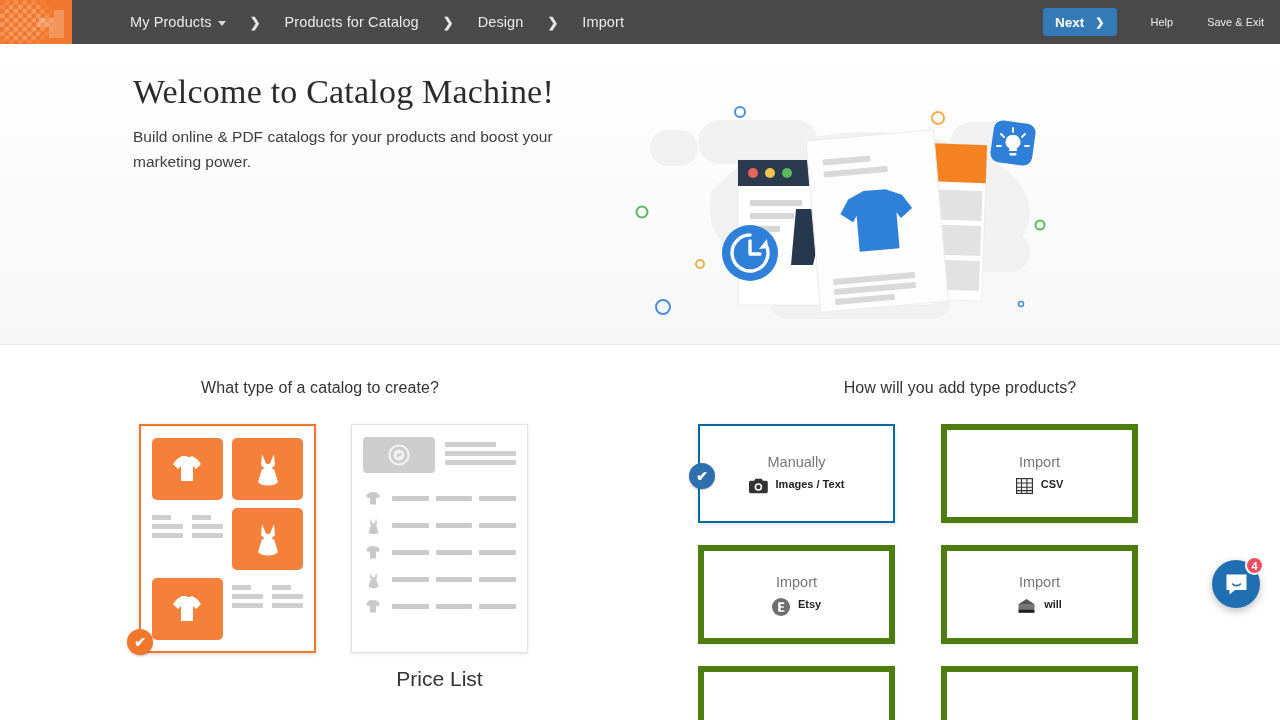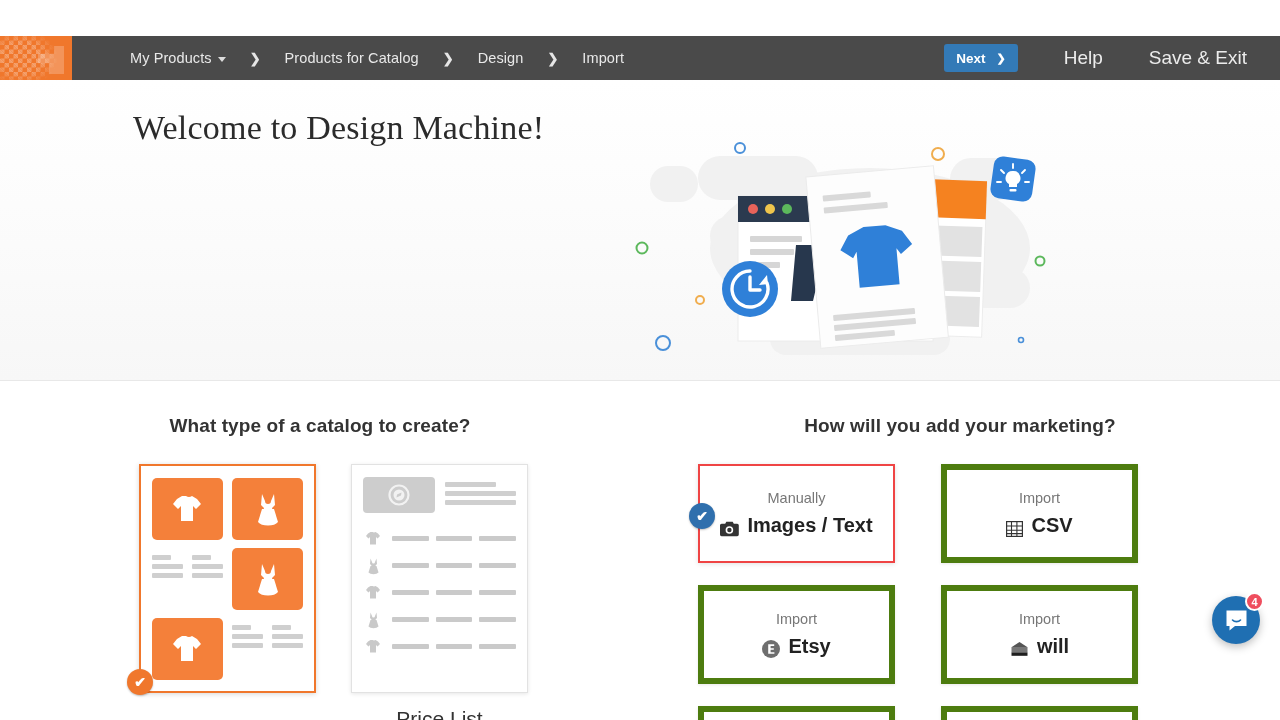--- a/index.html
+++ b/index.html
@@ -64,39 +64,39 @@
   .chev {
     color: #e6e6e6;
     font-size: 13px; font-weight: bold;
     margin: 0 22px;
     display: inline-block;
   }
 
   .topbar-right {
     margin-left: auto;
     display: flex; align-items: center;
-    padding-right: 33px;
-    gap: 12px;
+    padding-right: 16px;
+    gap: 0;
   }
   .next-btn {
     background: #337ab7;
     color: #fff;
     font-size: 13.5px; font-weight: bold;
     border: none;
     border-radius: 3px;
     height: 28px;
     padding: 0 12px;
     display: inline-flex; align-items: center; gap: 11px;
     cursor: pointer;
     font-family: inherit;
   }
   .next-btn .arrow { font-size: 11px; font-weight: bold; }
   .topbar-link {
     color: #ececec;
-    font-size: 19px;
+    font-size: 11px;
     margin-left: 34px;
     white-space: nowrap;
     cursor: pointer;
   }
 
   
   .hero {
     position: relative;
     height: 301px;
     background: linear-gradient(180deg, #ffffff 0%, #fbfbfb 55%, #f7f7f7 100%);
@@ -128,23 +128,23 @@
   
   .choices {
     display: flex;
     padding-top: 34px;
     height: calc(720px - 44px - 302px);
   }
   .col { flex: 1; position: relative; }
   .col-left  { padding-left: 0; }
   .sec-title {
     text-align: center;
-    font-size: 19px;
+    font-size: 16px;
     color: #333;
-    font-weight: bold;
+    font-weight: normal;
     letter-spacing: .1px;
   }
   .sec-sub {
     text-align: center;
     font-size: 11.5px;
     color: #8a8a8a;
     margin-top: 7px;
   }
 
   
@@ -228,27 +228,27 @@
     height: 99px;
     background: #fff;
     border: 6px solid #4d7c0f;
     box-shadow: 0 1px 3px rgba(0,0,0,.09);
     display: flex; flex-direction: column;
     align-items: center; justify-content: center;
     gap: 8px;
     cursor: pointer;
   }
   .src-card.selected {
-    border: 2px solid #ef4444;
+    border: 2px solid #0369a1;
     box-shadow: 0 1px 5px rgba(0,0,0,.12);
   }
   .src-kicker { font-size: 14.5px; color: #777; }
   .src-main {
-    display: flex; align-items: flex-end; gap: 8px;
-    font-size: 20px; font-weight: bold; color: #222;
+    display: flex; align-items: flex-start; gap: 8px;
+    font-size: 11px; font-weight: bold; color: #222;
   }
   .badge-blue { background: #2f6fad; left: -11px; bottom: 32px; }
 
   
   .icn { display: inline-flex; align-items: center; }
 
   
   .intercom {
     position: absolute;
     right: 20px; bottom: 8px;
@@ -263,21 +263,21 @@
     position: absolute;
     top: -4px; right: -4px;
     min-width: 19px; height: 19px;
     border-radius: 50%;
     background: #ef4e5e;
     color: #fff;
     font-size: 11px; font-weight: bold;
     display: flex; align-items: center; justify-content: center;
     border: 2px solid #fff;
   }
-  .page-root { position: relative; width: 1280px; height: 616px; margin-top: 36px; }
+  .page-root { position: relative; width: 1280px; height: 616px; }
 </style>
 </head>
 <body>
 
 <div class="page-root">
 
   <div class="topbar">
     <div class="logo">
       <div class="logo-pattern"></div>
       <div class="logo-mark"></div>
@@ -301,21 +301,22 @@
         <span>Next</span>
         <span class="arrow">❯</span>
       </button>
       <span class="topbar-link">Help</span>
       <span class="topbar-link">Save &amp; Exit</span>
     </div>
   </div>
 
   <div class="hero">
     <div class="hero-text">
-      <h1 class="hero-title">Welcome to Design Machine!</h1>
+      <h1 class="hero-title">Welcome to Catalog Machine!</h1>
+      <p class="hero-sub">Build online &amp; PDF catalogs for your products and boost your marketing power.</p>
     </div>
 
     <div class="hero-art">
       <svg width="470" height="250" viewBox="0 0 470 250" xmlns="http://www.w3.org/2000/svg">
 
         <g fill="#f1f1f1">
           <ellipse cx="250" cy="120" rx="160" ry="80"></ellipse>
           <rect x="30" y="38" width="48" height="36" rx="18"></rect>
           <rect x="78" y="28" width="120" height="44" rx="22"></rect>
           <rect x="330" y="30" width="70" height="42" rx="21"></rect>
@@ -529,21 +530,21 @@
               </div>
             </div>
           </div>
           <div class="tpl-label">Price List</div>
         </div>
 
       </div>
     </div>
 
     <div class="col">
-      <div class="sec-title">How will you add your marketing?</div>
+      <div class="sec-title">How will you add type products?</div>
 
       <div class="src-grid">
 
         <div class="src-card selected">
           <span class="src-kicker">Manually</span>
           <span class="src-main">
             <span class="icn">
               <svg width="19" height="16" viewBox="0 0 19 16">
                   <path d="M6.3 0.8 h6.4 l1.1 1.9 h3.4 a1.6 1.6 0 0 1 1.6 1.6 v9.3 a1.6 1.6 0 0 1 -1.6 1.6 H1.6 A1.6 1.6 0 0 1 0 13.6 V4.3 a1.6 1.6 0 0 1 1.6 -1.6 h3.6z" fill="#333"></path>
                   <circle cx="9.4" cy="9" r="3.8" fill="#fff"></circle>

